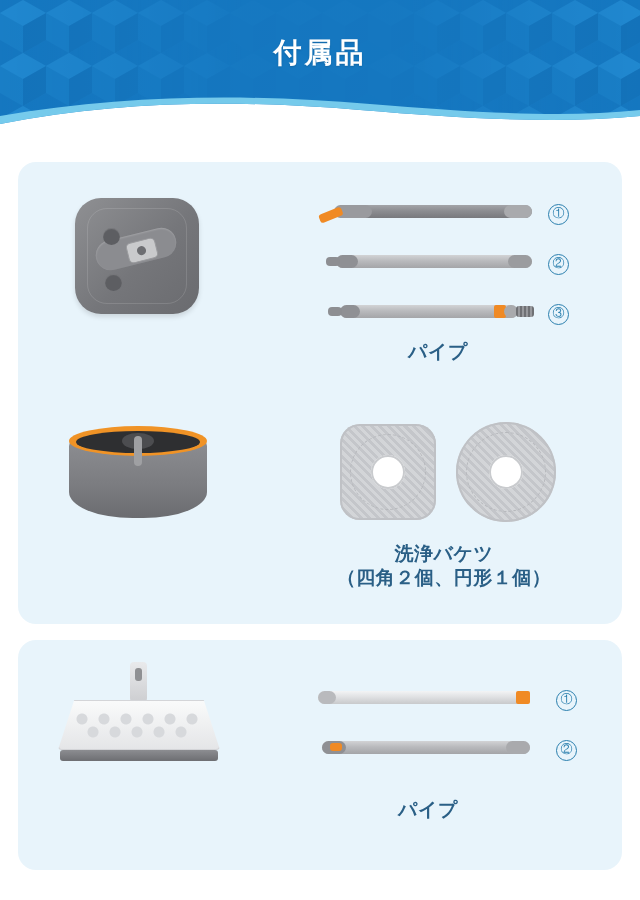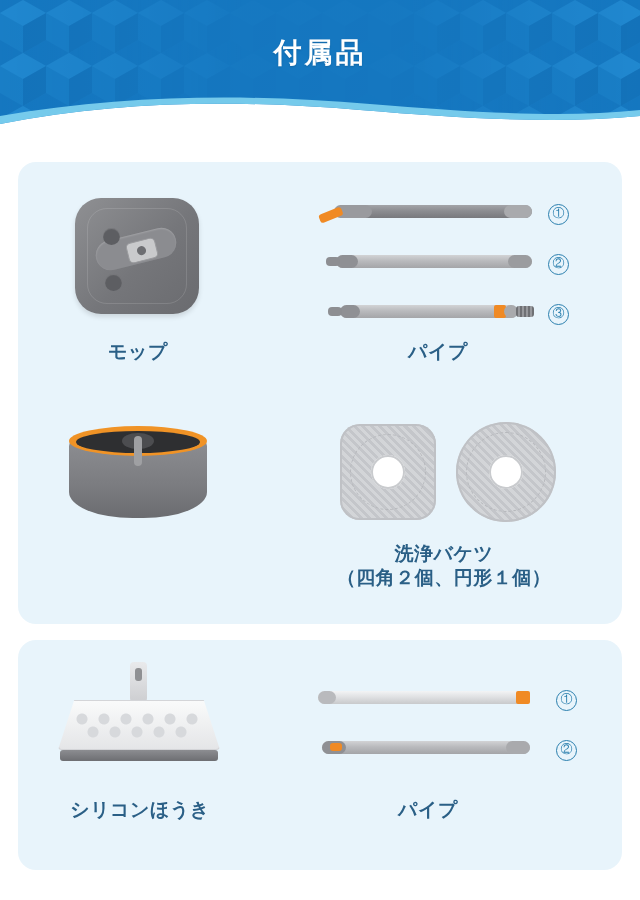--- a/index.html
+++ b/index.html
@@ -341,21 +341,20 @@
 <div class="card" id="card-1">
 
   <div class="art" style="left:57px; top:36px;">
     <div class="mop-head">
       <div class="mop-bar"></div>
       <div class="mop-knob" style="left:28px; top:30px;"></div>
       <div class="mop-knob" style="left:30px; top:76px;"></div>
       <div class="mop-joint"></div>
     </div>
   </div>
-  <div class="cell-label" style="left:22px; top:178px; width:196px;">モップ</div>
 
   <div class="art" style="left:300px; top:42px; width:215px; height:16px;">
     <div class="pipe pipe-grey" style="left:18px; top:1px; width:196px;"></div>
     <div class="pipe-cap" style="left:16px; top:1px; width:38px; background:#999a9e;"></div>
     <div class="pipe-cap" style="left:186px; top:1px; width:28px; background:#a9aaad;"></div>
     <div class="pipe-orange" style="left:0px; top:2px; width:24px; height:9px; transform:rotate(-22deg); transform-origin:right center;"></div>
   </div>
   <div class="num-badge" style="left:530px; top:42px;">①</div>
 
   <div class="art" style="left:300px; top:92px; width:215px; height:16px;">
@@ -407,21 +406,20 @@
 <div class="card" id="card-2">
 
   <div class="art" style="left:36px; top:22px;">
     <div class="broom">
       <div class="broom-neck"></div>
       <div class="broom-head"></div>
       <div class="honey"></div>
       <div class="broom-blade"></div>
     </div>
   </div>
-  <div class="cell-label" style="left:14px; top:158px; width:216px;">シリコンほうき</div>
 
   <div class="art" style="left:290px; top:50px; width:230px; height:16px;">
     <div class="pipe pipe-white" style="left:10px; top:1px; width:212px;"></div>
     <div class="pipe-cap" style="left:10px; top:1px; width:18px; background:#b9babd;"></div>
     <div class="pipe-orange" style="left:208px; top:1px; width:14px; height:13px; border-radius:2px;"></div>
   </div>
   <div class="num-badge" style="left:538px; top:50px;">①</div>
 
   <div class="art" style="left:290px; top:100px; width:230px; height:16px;">
     <div class="pipe pipe-light" style="left:14px; top:1px; width:208px;"></div>

